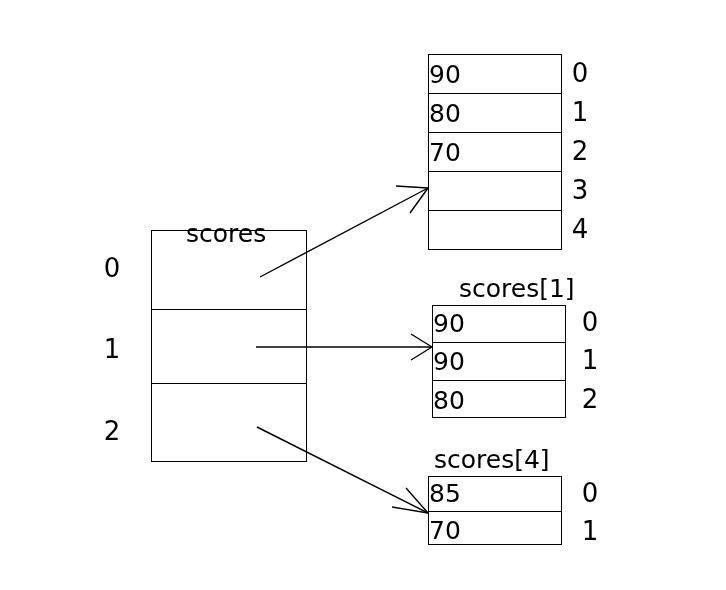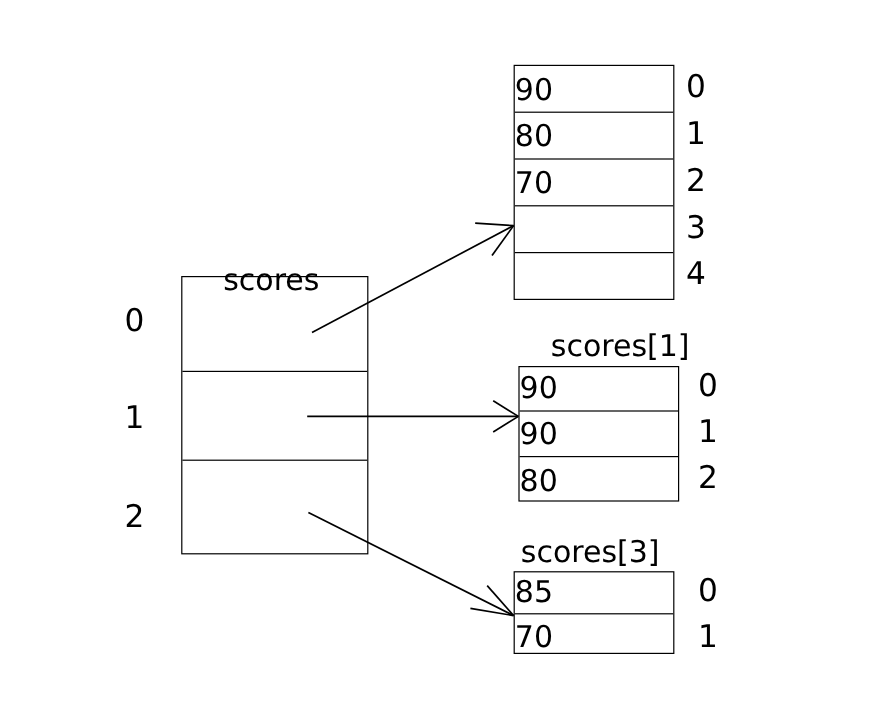--- a/index.html
+++ b/index.html
@@ -130,21 +130,21 @@
   <div class="cell-divider" style="left:433px; top:380px; width:132px;"></div>
 
   <div class="cell-value" style="left:433px; top:311px; width:132px;">90</div>
   <div class="cell-value" style="left:433px; top:349px; width:132px;">90</div>
   <div class="cell-value" style="left:433px; top:388px; width:132px;">80</div>
 
   <div class="index-label" style="left:578px; top:309px; width:24px;">0</div>
   <div class="index-label" style="left:578px; top:347px; width:24px;">1</div>
   <div class="index-label" style="left:578px; top:386px; width:24px;">2</div>
 
-  <div class="title-label" style="left:434px; top:447px;">scores[3]</div>
+  <div class="title-label" style="left:434px; top:447px;">scores[4]</div>
 
   <div class="array-box" style="left:428px; top:476px; width:134px; height:69px;"></div>
   <div class="cell-divider" style="left:429px; top:511px; width:132px;"></div>
 
   <div class="cell-value" style="left:429px; top:481px; width:132px;">85</div>
   <div class="cell-value" style="left:429px; top:518px; width:132px;">70</div>
 
   <div class="index-label" style="left:578px; top:480px; width:24px;">0</div>
   <div class="index-label" style="left:578px; top:518px; width:24px;">1</div>
 

